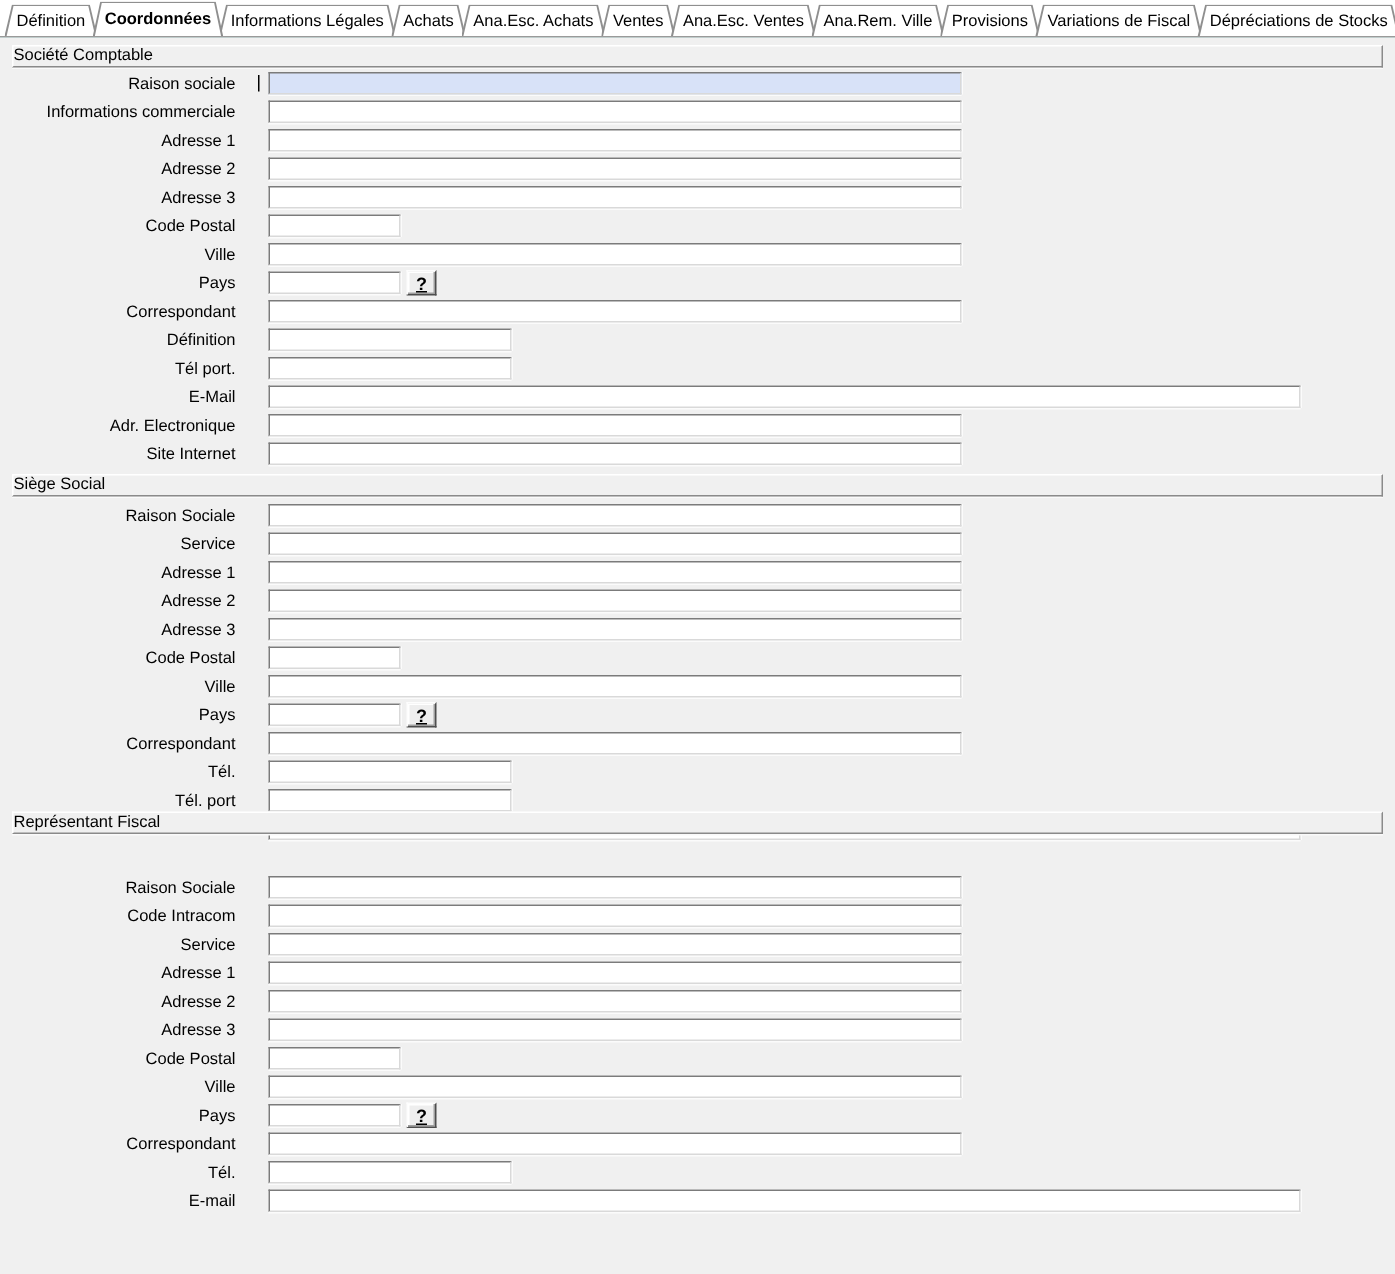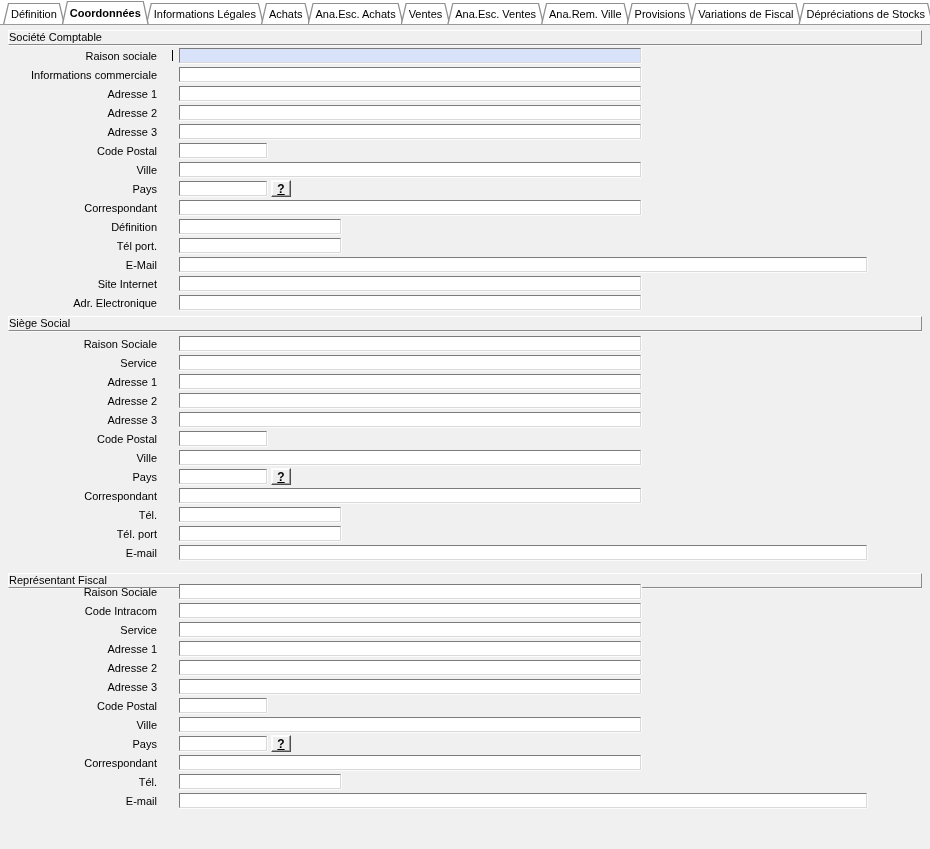--- a/index.html
+++ b/index.html
@@ -156,25 +156,25 @@
         </div>
         <div class="row">
           <label class="flabel">Tél port.</label>
           <input type="text" class="fi phone" value="" style="">
         </div>
         <div class="row">
           <label class="flabel">E-Mail</label>
           <input type="text" class="fi long" value="" style="">
         </div>
         <div class="row">
+          <label class="flabel">Adr. Electronique</label>
+          <input type="text" class="fi standard" value="" style="">
+        </div>
+        <div class="row">
           <label class="flabel">Site Internet</label>
-          <input type="text" class="fi standard" value="" style="">
-        </div>
-        <div class="row">
-          <label class="flabel">Adr. Electronique</label>
           <input type="text" class="fi standard" value="" style="">
         </div>
       </div>
       <div class="secheader" style="top: 291px;"><span>Siège Social</span></div>
       <div class="rows" style="top: 309px;">
         <div class="row">
           <label class="flabel">Raison Sociale</label>
           <input type="text" class="fi standard" value="" style="">
         </div>
         <div class="row">
@@ -216,21 +216,21 @@
         </div>
         <div class="row">
           <label class="flabel">Tél. port</label>
           <input type="text" class="fi phone" value="" style="">
         </div>
         <div class="row">
           <label class="flabel">E-mail</label>
           <input type="text" class="fi long" value="" style="">
         </div>
       </div>
-      <div class="secheader" style="top: 548px;"><span>Représentant Fiscal</span></div>
+      <div class="secheader" style="top: 516px;"><span>Représentant Fiscal</span></div>
       <div class="rows" style="top: 557px;">
         <div class="row">
           <label class="flabel">Raison Sociale</label>
           <input type="text" class="fi standard" value="" style="">
         </div>
         <div class="row">
           <label class="flabel">Code Intracom</label>
           <input type="text" class="fi standard" value="" style="">
         </div>
         <div class="row">

